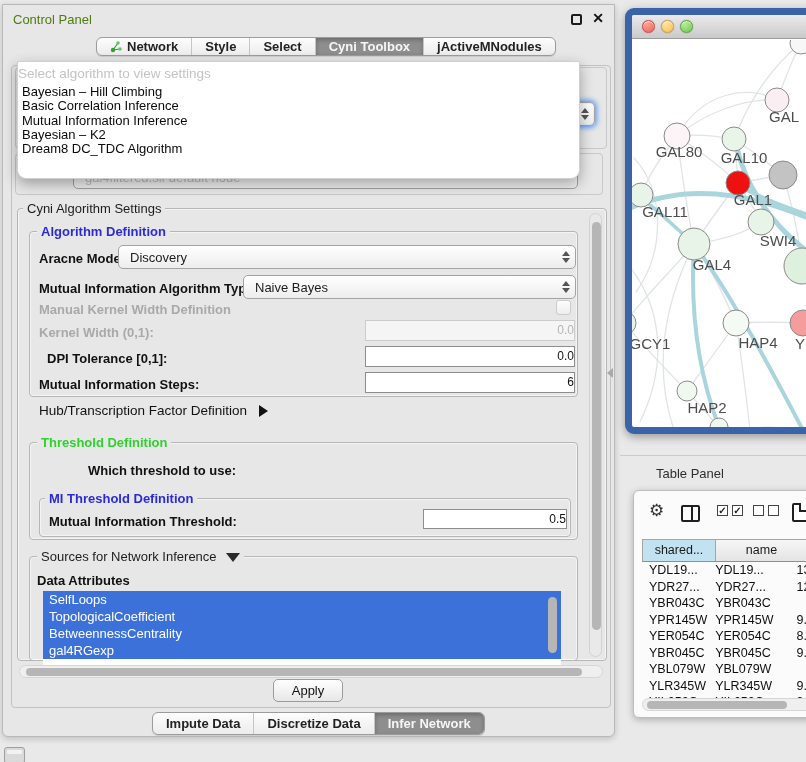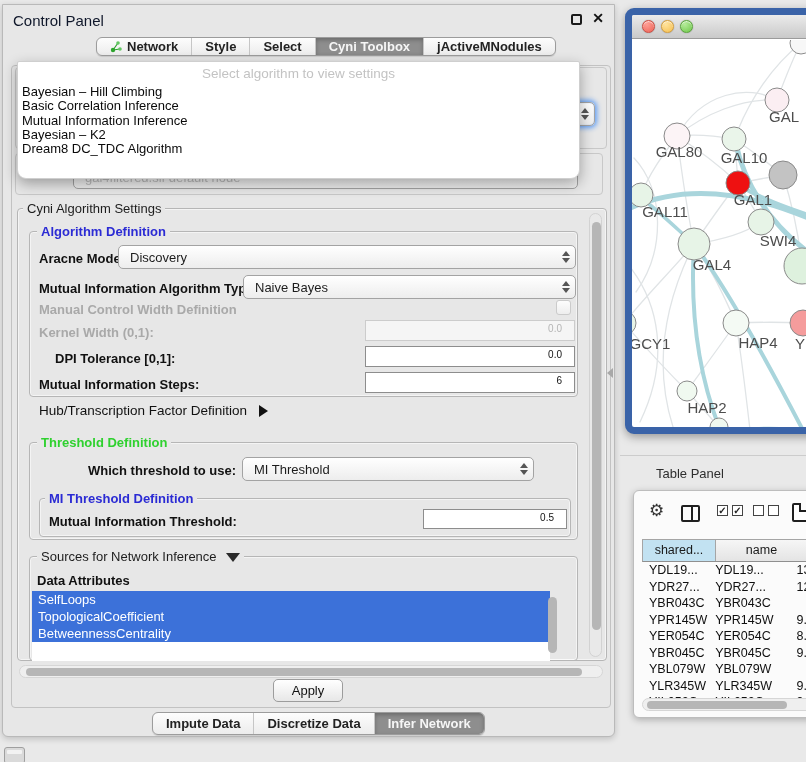--- a/index.html
+++ b/index.html
@@ -5,21 +5,21 @@
   * { margin:0; padding:0; box-sizing:border-box; }
   body { background:#9a9a9a; font-family:"Liberation Sans", sans-serif; }
   #screen { position:relative; width:806px; height:762px; background:#e9e9e9; overflow:hidden;
             font-family:"Liberation Sans", sans-serif; }
 
   
   .cp-window { position:absolute; left:2px; top:4px; width:613px; height:733px;
                background:#e7e7e7; border:1px solid #b9b9b9; border-radius:0 0 6px 6px;
                box-shadow:0 2px 6px rgba(0,0,0,.18); }
   .cp-titlebar { position:absolute; left:0; top:0; width:100%; height:28px; }
-  .cp-title { position:absolute; left:10px; top:7px; font-size:15px; color:#0f172a; }
+  .cp-title { position:absolute; left:10px; top:7px; font-size:13px; color:#4d7c0f; }
   .cp-float { position:absolute; right:32px; top:9px; width:11px; height:11px;
               border:2px solid #1a1a1a; border-radius:2px; }
   .cp-close { position:absolute; right:10px; top:5px; font-size:14px; font-weight:bold; color:#111; }
 
   
   .segbar { position:absolute; display:flex; height:19px; border:1px solid #9c9c9c; border-radius:6px;
             overflow:hidden; background:linear-gradient(#fdfdfd,#ececec); box-shadow:0 1px 1px rgba(0,0,0,.12); }
   .seg { display:flex; align-items:center; gap:5px; padding:0 13px; font-size:13px; font-weight:bold;
          color:#222; border-left:1px solid #c6c6c6; white-space:nowrap; }
   .seg:first-child { border-left:none; }
@@ -39,52 +39,52 @@
                    border-bottom:5px solid #555; }
   .combo .tri-down { width:0; height:0; border-left:4px solid transparent; border-right:4px solid transparent;
                      border-top:5px solid #555; }
   .combo.focus-glow { box-shadow:0 0 5px 2px rgba(92,156,245,.95), inset 0 0 1px rgba(92,156,245,.8); }
   .combo.ghost-text { color:#bcbcbc; }
 
   
   .algo-popup { position:absolute; left:14px; top:56px; width:563px; height:118px; background:#fff;
                 border:1px solid #cfcfcf; border-radius:2px 2px 9px 9px; z-index:50;
                 box-shadow:0 5px 14px rgba(0,0,0,.32); }
-  .algo-prompt { height:23px; line-height:23px; text-align:center; font-size:13.5px; color:#c3c3c3; }
+  .algo-prompt { height:23px; line-height:23px; text-align:left; font-size:13.5px; color:#c3c3c3; }
   .algo-item { height:14.3px; line-height:14.3px; padding-left:4px; font-size:13px; color:#0a0a0a; white-space:nowrap; }
   .algo-item.bold { font-weight:bold; }
 
   
   .groupbox { position:absolute; border:1px solid #b6b6b6; border-radius:4px;
               box-shadow:inset 0 0 0 1px rgba(255,255,255,.55); }
   .group-title { position:absolute; font-size:13px; background:#e7e7e7; padding:0 4px; white-space:nowrap; }
   .t-black { color:#1d1d1d; }
   .t-blue  { color:#2b2bd4; font-weight:bold; }
   .t-green { color:#2fd12f; font-weight:bold; }
 
   .lbl { position:absolute; font-size:13px; color:#111; white-space:nowrap; }
   .lbl.b { font-weight:bold; }
   .lbl.dis { color:#a9a9a9; }
 
-  .field { position:absolute; background:#fff; border:1px solid #8d8d8d; font-size:10px; color:#111;
-           text-align:right; padding:2px 12px 0 0; }
+  .field { position:absolute; background:#fff; border:1px solid #8d8d8d; font-size:12px; color:#111;
+           text-align:right; padding:2px 0 0 0; }
   .field.dis { background:#f5f5f5; border-color:#cccccc; color:#b5b5b5; }
 
   .checkbox { position:absolute; width:15px; height:15px; border:1px solid #cbcbcb; border-radius:3px;
               background:linear-gradient(#fdfdfd,#eeeeee); }
 
   .arrow-right { display:inline-block; width:0; height:0; border-top:6px solid transparent;
                  border-bottom:6px solid transparent; border-left:9px solid #111; margin-left:8px;
                  vertical-align:middle; }
   .arrow-down { display:inline-block; width:0; height:0; border-left:7px solid transparent;
                 border-right:7px solid transparent; border-top:9px solid #2a2a2a; margin-left:6px;
                 vertical-align:middle; }
 
   
-  .attr-list { position:absolute; left:29px; top:586px; width:518px; height:70px; background:#fff; overflow:hidden; }
+  .attr-list { position:absolute; left:40px; top:586px; width:518px; height:84px; background:#fff; overflow:hidden; }
   .attr-item { height:17px; line-height:17px; padding-left:6px; font-size:13px; color:#fff; background:#3c71d9; }
 
   
   .vscroll-track { position:absolute; background:#e9e9e9; border:1px solid #d2d2d2; border-radius:7px; }
   .scroll-thumb { position:absolute; background:#b6b6b6; border-radius:6px; }
   .hscroll-track { position:absolute; background:#efefef; border:1px solid #d6d6d6; border-radius:7px; }
 
   .apply-btn { position:absolute; left:270px; top:674px; width:70px; height:23px;
                background:linear-gradient(#ffffff,#e7e7e7); border:1px solid #9c9c9c; border-radius:5px;
                font-size:13px; color:#111; text-align:center; line-height:21px; }
@@ -222,74 +222,68 @@
 
     <span class="lbl b" style="left:36px; top:276px;">Mutual Information Algorithm Type:</span>
     <div class="combo" style="left:240px; top:270px; width:333px; height:24px;">
       <span>Naive Bayes</span>
       <span class="arrows">
           <span class="tri-up"></span>
           <span class="tri-down"></span>
         </span>
     </div>
 
-    <span class="lbl b dis" style="left:36px; top:297px;">Manual Control Width Definition</span>
+    <span class="lbl b dis" style="left:36px; top:297px;">Manual Kernel Width Definition</span>
     <span class="checkbox" style="left:553px; top:295px;"></span>
 
     <span class="lbl b dis" style="left:36px; top:320px;">Kernel Width (0,1):</span>
     <div class="field dis" style="left:362px; top:315px; width:210px; height:21px;">
       <span>0.0</span>
     </div>
 
-    <span class="lbl b" style="left:52px; top:346px;">DPI Tolerance [0,1]:</span>
+    <span class="lbl b" style="left:44px; top:346px;">DPI Tolerance [0,1]:</span>
     <div class="field" style="left:362px; top:341px; width:210px; height:21px;">
       <span>0.0</span>
     </div>
 
     <span class="lbl b" style="left:36px; top:372px;">Mutual Information Steps:</span>
     <div class="field" style="left:362px; top:367px; width:210px; height:21px;">
       <span>6</span>
     </div>
 
     <span class="lbl" style="left:36px; top:398px; font-size:13.5px;">
       <span>Hub/Transcription Factor Definition</span>
       <span class="arrow-right"></span>
     </span>
 
     <div class="groupbox" style="left:26px; top:437px; width:549px; height:98px;"></div>
     <span class="group-title t-green" style="left:34px; top:430px;">Threshold Definition</span>
 
     <span class="lbl b" style="left:85px; top:458px;">Which threshold to use:</span>
-    <div class="combo" style="left:239px; top:452px; width:292px; height:24px;">
-      <span>MI Threshold</span>
-      <span class="arrows">
-          <span class="tri-up"></span>
-          <span class="tri-down"></span>
-        </span>
-    </div>
 
     <div class="groupbox" style="left:36px; top:493px; width:532px; height:39px;"></div>
     <span class="group-title t-blue" style="left:42px; top:486px;">MI Threshold Definition</span>
 
     <span class="lbl b" style="left:46px; top:509px;">Mutual Information Threshold:</span>
     <div class="field" style="left:420px; top:504px; width:144px; height:20px;">
       <span>0.5</span>
     </div>
 
     <div class="groupbox" style="left:26px; top:551px; width:549px; height:105px;"></div>
     <span class="group-title t-black" style="left:34px; top:544px;">
       <span>Sources for Network Inference</span>
       <span class="arrow-down"></span>
     </span>
     <span class="lbl b" style="left:34px; top:568px;">Data Attributes</span>
 
     <div class="attr-list" id="attr-list">
         <div class="attr-item">SelfLoops</div>
         <div class="attr-item">TopologicalCoefficient</div>
         <div class="attr-item">BetweennessCentrality</div>
+        <div class="attr-item">gal4RGexp</div>
       </div>
     <div class="scroll-thumb" style="left:545px; top:592px; width:9px; height:56px;"></div>
 
     <div class="hscroll-track" style="left:16px; top:660px; width:584px; height:13px;">
       <div class="scroll-thumb" style="left:6px; top:1.5px; width:556px; height:8px;"></div>
     </div>
 
     <div class="apply-btn">Apply</div>
 
     <div class="segbar" id="bottom-tabs" style="left:149px; top:707px; height:23px;">

